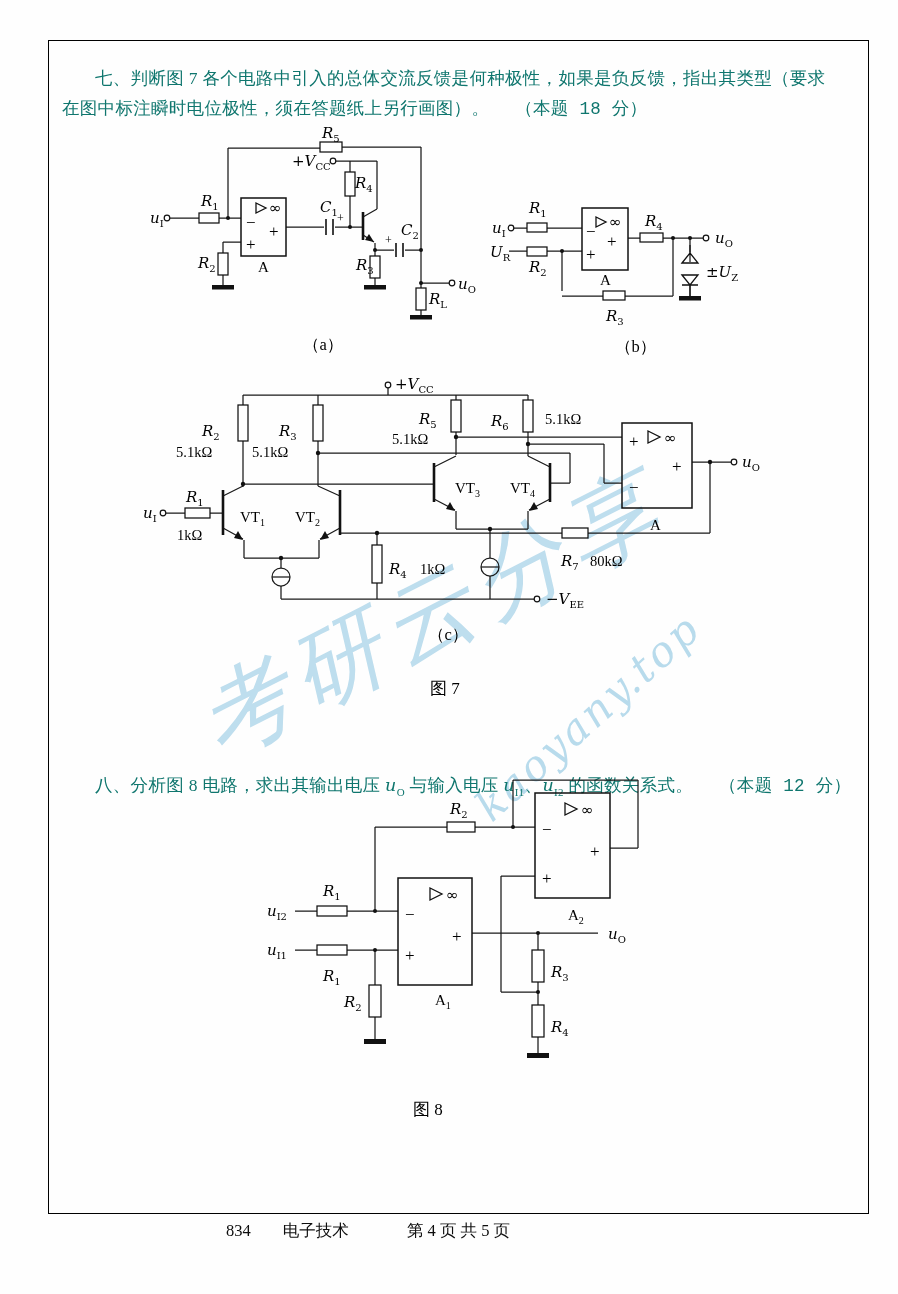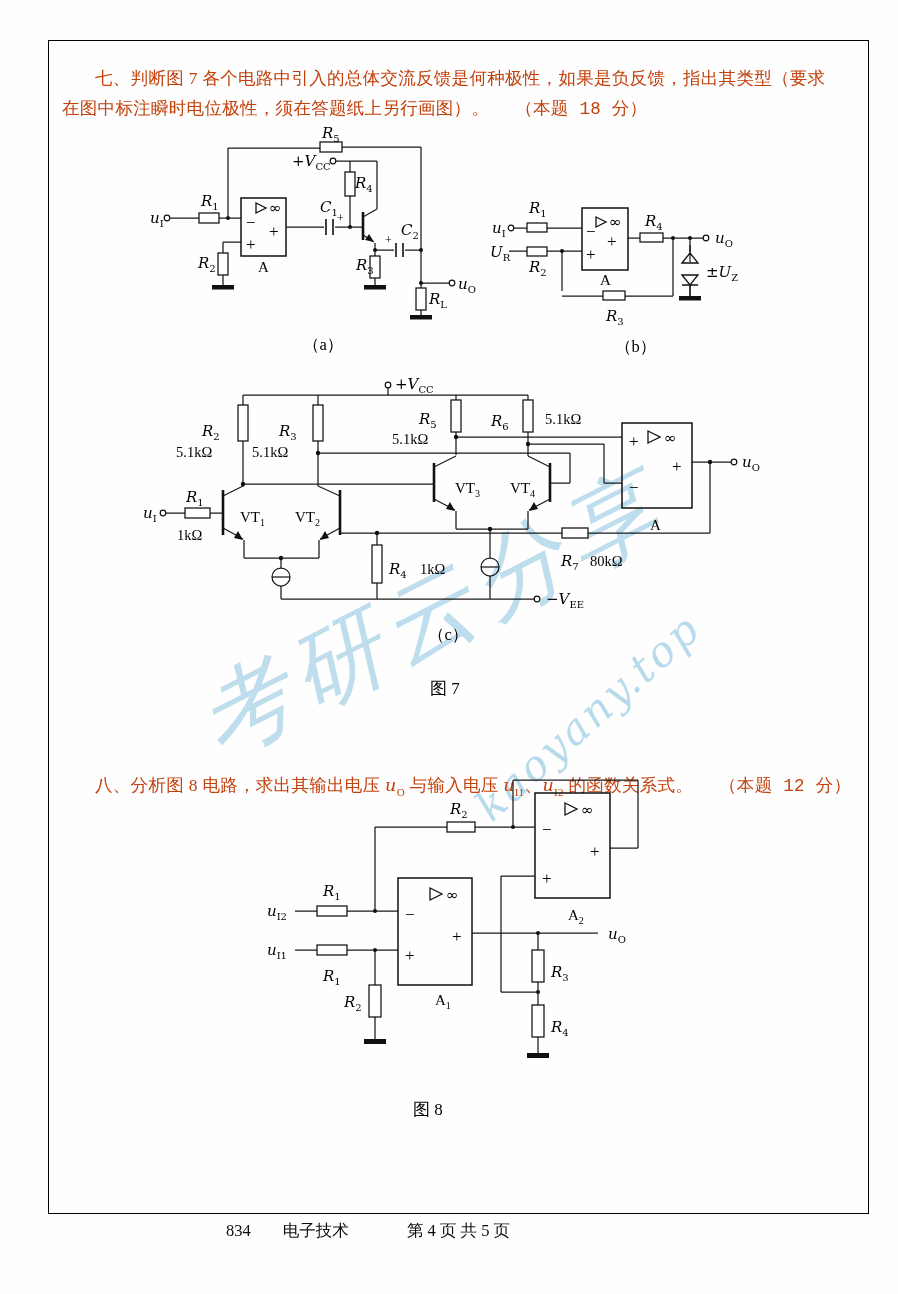--- a/index.html
+++ b/index.html
@@ -1,19 +1,19 @@
 <!DOCTYPE html>
 <html><head>
 <meta charset="utf-8">
 <style>
   html,body{margin:0;padding:0;background:#fff;}
   #page{position:relative;width:898px;height:1294px;background:#fefefe;overflow:hidden;
         font-family:"Liberation Serif",serif;color:#111;}
   #frame{position:absolute;left:48px;top:40px;width:819px;height:1172px;border:1.6px solid #000;}
-  .q{position:absolute;font-size:17.5px;letter-spacing:.3px;white-space:nowrap;color:#c2410c;}
+  .q{position:absolute;font-size:17.5px;letter-spacing:.3px;white-space:nowrap;color:#0f766e;}
   .score{margin-left:26px;font-family:Liberation Mono, monospace;}
   .v{font-style:italic;font-family:"DejaVu Serif",serif;}
   .q sub{font-size:11px;}
   #footer{position:absolute;left:0;top:1220px;width:736px;text-align:center;font-size:16.5px;color:#0d0d0d;}
   #footer span{margin:0 14px;}
   .wm{position:absolute;pointer-events:none;font-family:"DejaVu Serif",serif;font-style:italic;}
   #wm1{left:205px;top:668px;font-size:92px;letter-spacing:10px;transform:rotate(-27deg);
        transform-origin:0 50%;}
   #wm2{left:482px;top:788px;font-size:42px;letter-spacing:3px;transform:rotate(-42deg);
        transform-origin:0 50%;}

